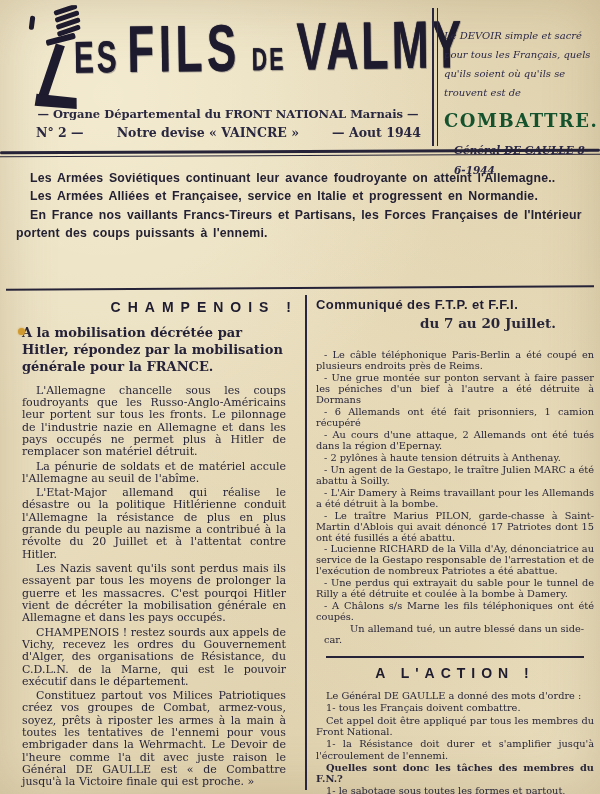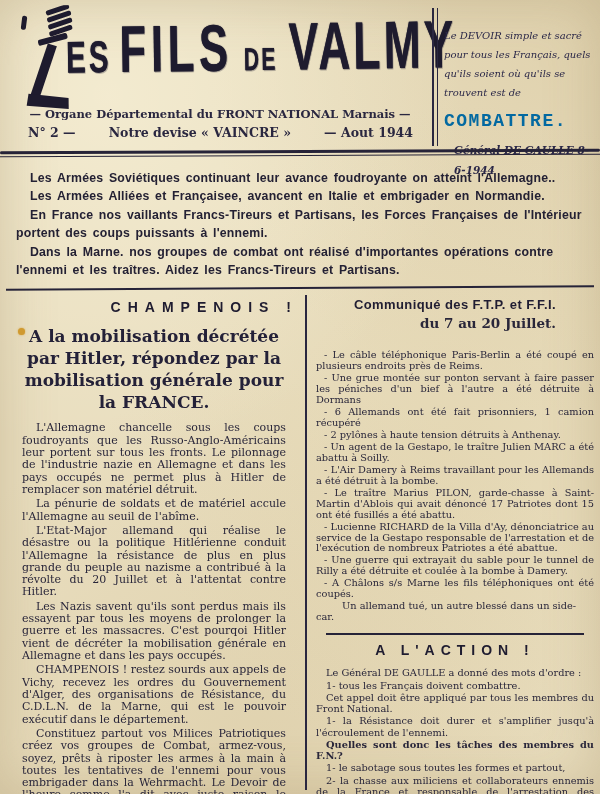--- a/index.html
+++ b/index.html
@@ -12,21 +12,21 @@
   .paper-texture{
     position:absolute;inset:0;pointer-events:none;
     background:
       radial-gradient(circle at 18% 12%, rgba(255,250,228,0.45), transparent 42%),
       radial-gradient(circle at 78% 55%, rgba(216,198,152,0.28), transparent 52%),
       radial-gradient(circle at 45% 96%, rgba(203,183,138,0.32), transparent 46%),
       radial-gradient(circle at 92% 8%, rgba(206,186,140,0.30), transparent 38%);
     box-shadow: inset 0 0 55px rgba(138,112,66,0.28);
   }
   
-  .masthead{position:absolute;top:6px;left:10px;width:420px;height:142px;}
+  .masthead{position:absolute;top:6px;left:18px;width:420px;height:142px;}
   .title-row{position:relative;height:100px;transform:rotate(-0.8deg);}
   .dagger-wrap{position:absolute;left:10px;top:-3px;}
   .title-text{
     position:absolute;left:56px;top:14px;display:flex;align-items:baseline;
     font-family:"Liberation Sans", sans-serif;font-weight:900;color:#1e1b2e;
     transform:scale(0.78,1.18);transform-origin:left bottom;
     text-shadow:0 0 1px #1e1b2e, 1px 1px 0 rgba(30,27,46,0.25);
     white-space:nowrap;
   }
   .t-es{font-size:38px;letter-spacing:4px;margin-right:10px;}
@@ -39,21 +39,21 @@
     font-weight:bold;font-size:12.5px;color:#2a2740;}
   .issue-no{margin-left:14px;}
   .motto{flex:1;text-align:center;}
   .issue-date{margin-right:17px;}
   .mast-divider{position:absolute;left:432px;top:8px;height:138px;width:3px;
     border-left:2px solid #2a2740;border-right:1px solid #2a2740;}
   
   .quote{position:absolute;left:444px;top:26px;width:150px;
     font-style:italic;font-size:10px;line-height:1.9;color:#2b2848;}
   .quote-word{font-style:normal;font-weight:bold;font-size:18px;
-    letter-spacing:1.5px;margin-top:2px;color:#0369a1;font-family:Liberation Mono, monospace;}
+    letter-spacing:1.5px;margin-top:2px;color:#14532d;}
   .quote-attr{font-weight:bold;font-size:10.5px;margin-top:3px;padding-left:10px;}
   
   .rule-top{position:absolute;top:150px;left:0;width:600px;transform:rotate(-0.25deg);}
   .rule-top .thick{height:3px;background:#262338;border-radius:2px;}
   .rule-top .thin{height:1px;background:#262338;margin-top:2px;}
   .rule-mid{position:absolute;top:287px;left:6px;width:588px;height:2px;
     background:#262338;transform:rotate(-0.35deg);}
   
   .bulletin{position:absolute;top:169px;left:16px;width:572px;
     font-family:"Liberation Sans", sans-serif;font-weight:bold;
@@ -61,33 +61,33 @@
     letter-spacing:0.2px;word-spacing:2px;}
   .bulletin p{margin:0;text-indent:14px;}
   
   .columns{position:absolute;top:295px;left:10px;right:4px;bottom:4px;display:flex;}
   .col-left{width:288px;padding-right:5px;}
   .col-divider{width:2px;background:#2a2740;margin:0 2px;}
   .col-right{flex:1;padding-left:7px;padding-right:2px;}
   
   .champenois-h{text-align:right;font-family:"Liberation Sans",sans-serif;
     font-weight:900;font-size:14px;letter-spacing:7px;margin:4px 0 10px;color:#1f1c30;}
-  .intro{position:relative;text-align:center;font-weight:bold;
-    font-size:17px;line-height:1.3;margin:0 12px 9px;color:#242138;}
+  .intro{position:relative;font-weight:bold;
+    font-size:13px;line-height:1.3;margin:0 12px 9px;color:#242138;}
   .intro-dot{position:absolute;left:-4px;top:3px;width:7px;height:7px;
     border-radius:50%;background:#d09a30;box-shadow:0 0 2px rgba(208,154,48,0.8);}
   .col-left p.body{margin:0 12px 2px;font-size:11px;line-height:1.12;
     text-indent:14px;text-align:justify;}
   .vive{text-align:center;font-weight:bold;font-size:15px;margin:3px 0 0;padding-left:64px;}
   
-  .ftp-h{text-align:center;font-family:"Liberation Sans",sans-serif;
+  .ftp-h{text-align:left;font-family:"Liberation Sans",sans-serif;
     font-weight:bold;font-size:13px;margin:2px 0 0;letter-spacing:0.4px;color:#201d32;}
   .ftp-sub{text-align:right;padding-right:38px;font-weight:bold;font-size:13.5px;margin:3px 0 19px;}
   .ftp-item{margin:0 0 1px;font-size:9.8px;line-height:1.12;text-indent:8px;text-align:justify;}
-  .ftp-note{margin:1px 0 0;font-size:9.8px;line-height:1.12;text-indent:26px;}
+  .ftp-note{margin:1px 8px 0;font-size:9.8px;line-height:1.12;text-indent:26px;}
   .rule-action{width:93%;height:2px;background:#262338;margin:10px auto 7px;}
   .action-h{text-align:center;font-family:"Liberation Sans",sans-serif;
     font-weight:900;font-size:14px;letter-spacing:6px;margin:3px 0 9px;color:#1f1c30;}
   .action-line{margin:0 0 1px;font-size:9.8px;line-height:1.15;text-indent:10px;text-align:justify;}
   .action-line.bold{font-weight:bold;}
 </style>
 </head>
 <body>
 
 <div class="paper-texture"></div>
@@ -131,23 +131,22 @@
   <div class="quote-attr">Général DE GAULLE 8-6-1944</div>
 </div>
 
 <div class="rule-top">
   <div class="thick"></div>
     <div class="thin"></div>
 </div>
 
 <div class="bulletin">
   <p>Les Armées Soviétiques continuant leur avance foudroyante on atteint l'Allemagne..</p>
-  <p>Les Armées Alliées et Françaisee, avancent en Italie et embrigader en Normandie.</p>
+  <p>Les Armées Alliées et Françaisee, service en Italie et progressent en Normandie.</p>
   <p>En France nos vaillants Francs-Tireurs et Partisans, les Forces Françaises de l'Intérieur portent des coups puissants à l'ennemi.</p>
-  <p>Dans la Marne. nos groupes de combat ont réalisé d'importantes opérations contre l'ennemi et les traîtres.   Aidez les Francs-Tireurs et Partisans.</p>
 </div>
 
 <div class="rule-mid"></div>
 
 <div class="columns">
 
   <div class="col-left">
     <div class="champenois-h">CHAMPENOIS !</div>
     <div class="intro">
       <span class="intro-dot"></span>
@@ -164,26 +163,27 @@
   </div>
 
   <div class="col-divider"></div>
 
   <div class="col-right">
     <div class="ftp-h">Communiqué des F.T.P. et F.F.I.</div>
     <div class="ftp-sub">du 7 au 20 Juillet.</div>
     <p class="ftp-item">- Le câble téléphonique Paris-Berlin a été coupé en plusieurs endroits près de Reims.</p>
     <p class="ftp-item">- Une grue montée sur ponton servant à faire passer les péniches d'un bief à l'autre a été détruite à Dormans</p>
     <p class="ftp-item">- 6 Allemands ont été fait prisonniers, 1 camion récupéré</p>
+    <p class="ftp-item">- Au cours d'une attaque, 2 Allemands ont été tués dans la région d'Epernay.</p>
     <p class="ftp-item">- 2 pylônes à haute tension détruits à Anthenay.</p>
     <p class="ftp-item">- Un agent de la Gestapo, le traître Julien MARC a été abattu à Soilly.</p>
     <p class="ftp-item">- L'Air Damery à Reims travaillant pour les Allemands a été détruit à la bombe.</p>
     <p class="ftp-item">- Le traître Marius PILON, garde-chasse à Saint-Martin d'Ablois qui avait dénoncé 17 Patriotes dont 15 ont été fusillés a été abattu.</p>
     <p class="ftp-item">- Lucienne RICHARD de la Villa d'Ay, dénonciatrice au service de la Gestapo responsable de l'arrestation et de l'exécution de nombreux Patriotes a été abattue.</p>
-    <p class="ftp-item">- Une guerre qui extrayait du sable pour le tunnel de Rilly a été détruite et coulée à la bombe à Damery.</p>
+    <p class="ftp-item">- Une perdus qui extrayait du sable pour le tunnel de Rilly a été détruite et coulée à la bombe à Damery.</p>
     <p class="ftp-item">- A Châlons s/s Marne les fils téléphoniques ont été coupés.</p>
     <p class="ftp-note">Un allemand tué, un autre blessé dans un side-car.</p>
 
     <div class="rule-action"></div>
     <div class="action-h">A L'ACTION !</div>
     <p class="action-line">Le Général DE GAULLE a donné des mots d'ordre :</p>
     <p class="action-line">1- tous les Français doivent combattre.</p>
     <p class="action-line">Cet appel doit être appliqué par tous les membres du Front National.</p>
     <p class="action-line">1- la Résistance doit durer et s'amplifier jusqu'à l'écroulement de l'ennemi.</p>
     <p class="action-line bold">Quelles sont donc les tâches des membres du F.N.?</p>

